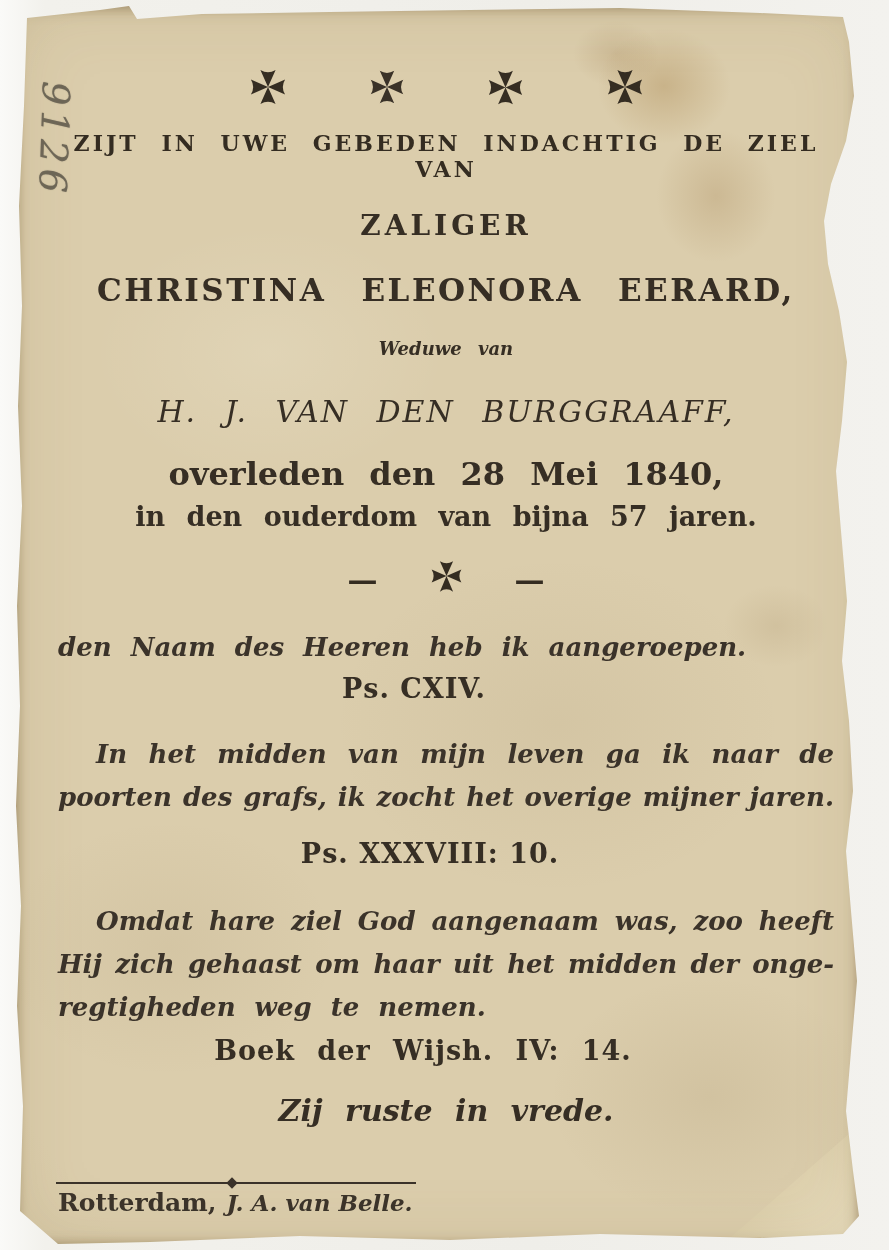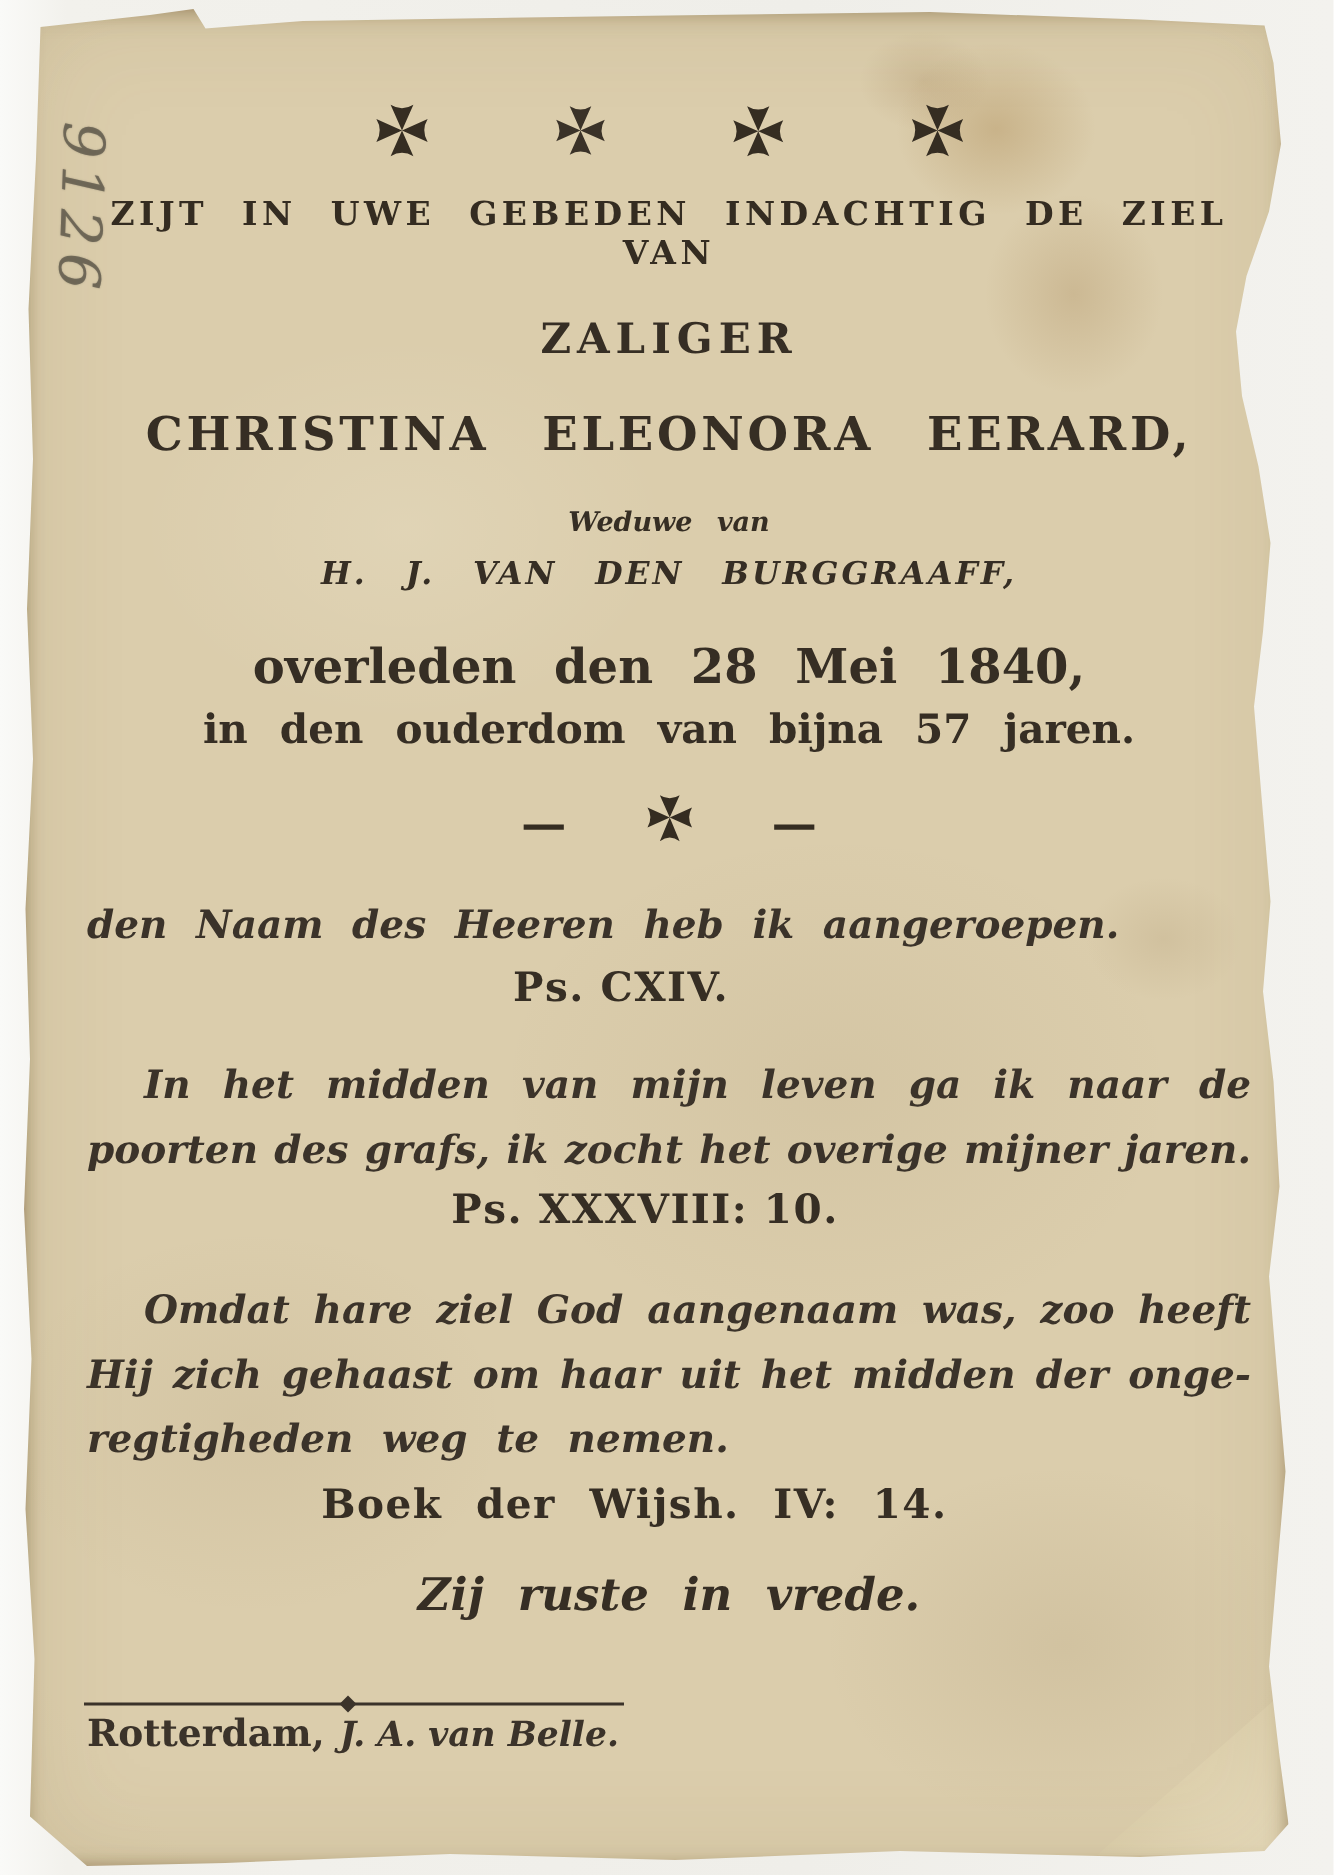--- a/index.html
+++ b/index.html
@@ -49,34 +49,34 @@
     padding:0 28px 0 42px;color:#362e24;}
   .center{text-align:center}
   .crosses{display:flex;justify-content:center;gap:82px;margin-top:58px;height:46px;align-items:center}
   .crosses svg{display:block}
   .hline1{margin-top:20px;font-size:22px;line-height:26px;font-weight:bold;
     letter-spacing:3px;word-spacing:12px;color:#342c21}
   .hline2{margin-top:32px;font-size:28px;line-height:24px;font-weight:bold;letter-spacing:4px}
   .name{margin-top:34px;font-size:31px;line-height:36px;font-weight:bold;
     letter-spacing:2.5px;word-spacing:22px}
   .relation{margin-top:26px;font-size:18px;line-height:30px;font-weight:bold;font-style:italic;word-spacing:10px}
-  .spouse{font-size:21px;line-height:36px;font-weight:bold;font-style:italic;
+  .spouse{margin-top:30px;font-size:30px;line-height:36px;font-weight:normal;font-style:italic;
     letter-spacing:2px;word-spacing:16px}
   .death1{margin-top:28px;font-size:32px;line-height:32px;font-weight:bold;word-spacing:14px}
   .death2{margin-top:11px;font-size:27px;line-height:32px;font-weight:bold;word-spacing:12px}
   .divider{margin-top:27px;height:38px;display:flex;justify-content:center;align-items:center;gap:52px;
     font-size:30px;font-weight:bold;color:#342c21}
   .quote{font-style:italic;font-weight:bold;font-size:26px;line-height:43px;color:#3b332a}
   .q1{margin-top:28px}.q2{margin-top:28px}.q3{margin-top:30px}
   .quote .indent{padding-left:38px}
   .jfull{text-align:justify;text-align-last:justify}
   .wsp{word-spacing:10px}
   .source{font-weight:bold;font-size:27px;line-height:32px;text-align:center;letter-spacing:1px}
   .s1{margin-top:4px;padding-right:64px}
-  .s2{margin-top:2px;padding-right:32px}
+  .s2{margin-top:19px;padding-right:32px}
   .s3{margin-top:6px;padding-right:46px;word-spacing:12px}
   .closing{margin-top:25px;font-size:30px;line-height:38px;font-weight:bold;font-style:italic;word-spacing:12px}
   .imprint-rule{margin-top:52px;margin-left:-2px;width:360px;height:2px;background:#3b332a;position:relative}
   .imprint-rule .orn{position:absolute;left:172px;top:-3px;width:8px;height:8px;background:#3b332a;
     transform:rotate(45deg)}
   .imprint{margin-top:4px;font-size:25px;line-height:30px;color:#3b332a}
   .imprint .city{font-weight:600}
   .imprint .pub{font-style:italic;font-weight:600;font-size:23px;margin-left:10px}
   .pencil{
     position:absolute;left:62px;top:76px;transform:rotate(92deg);transform-origin:left top;

